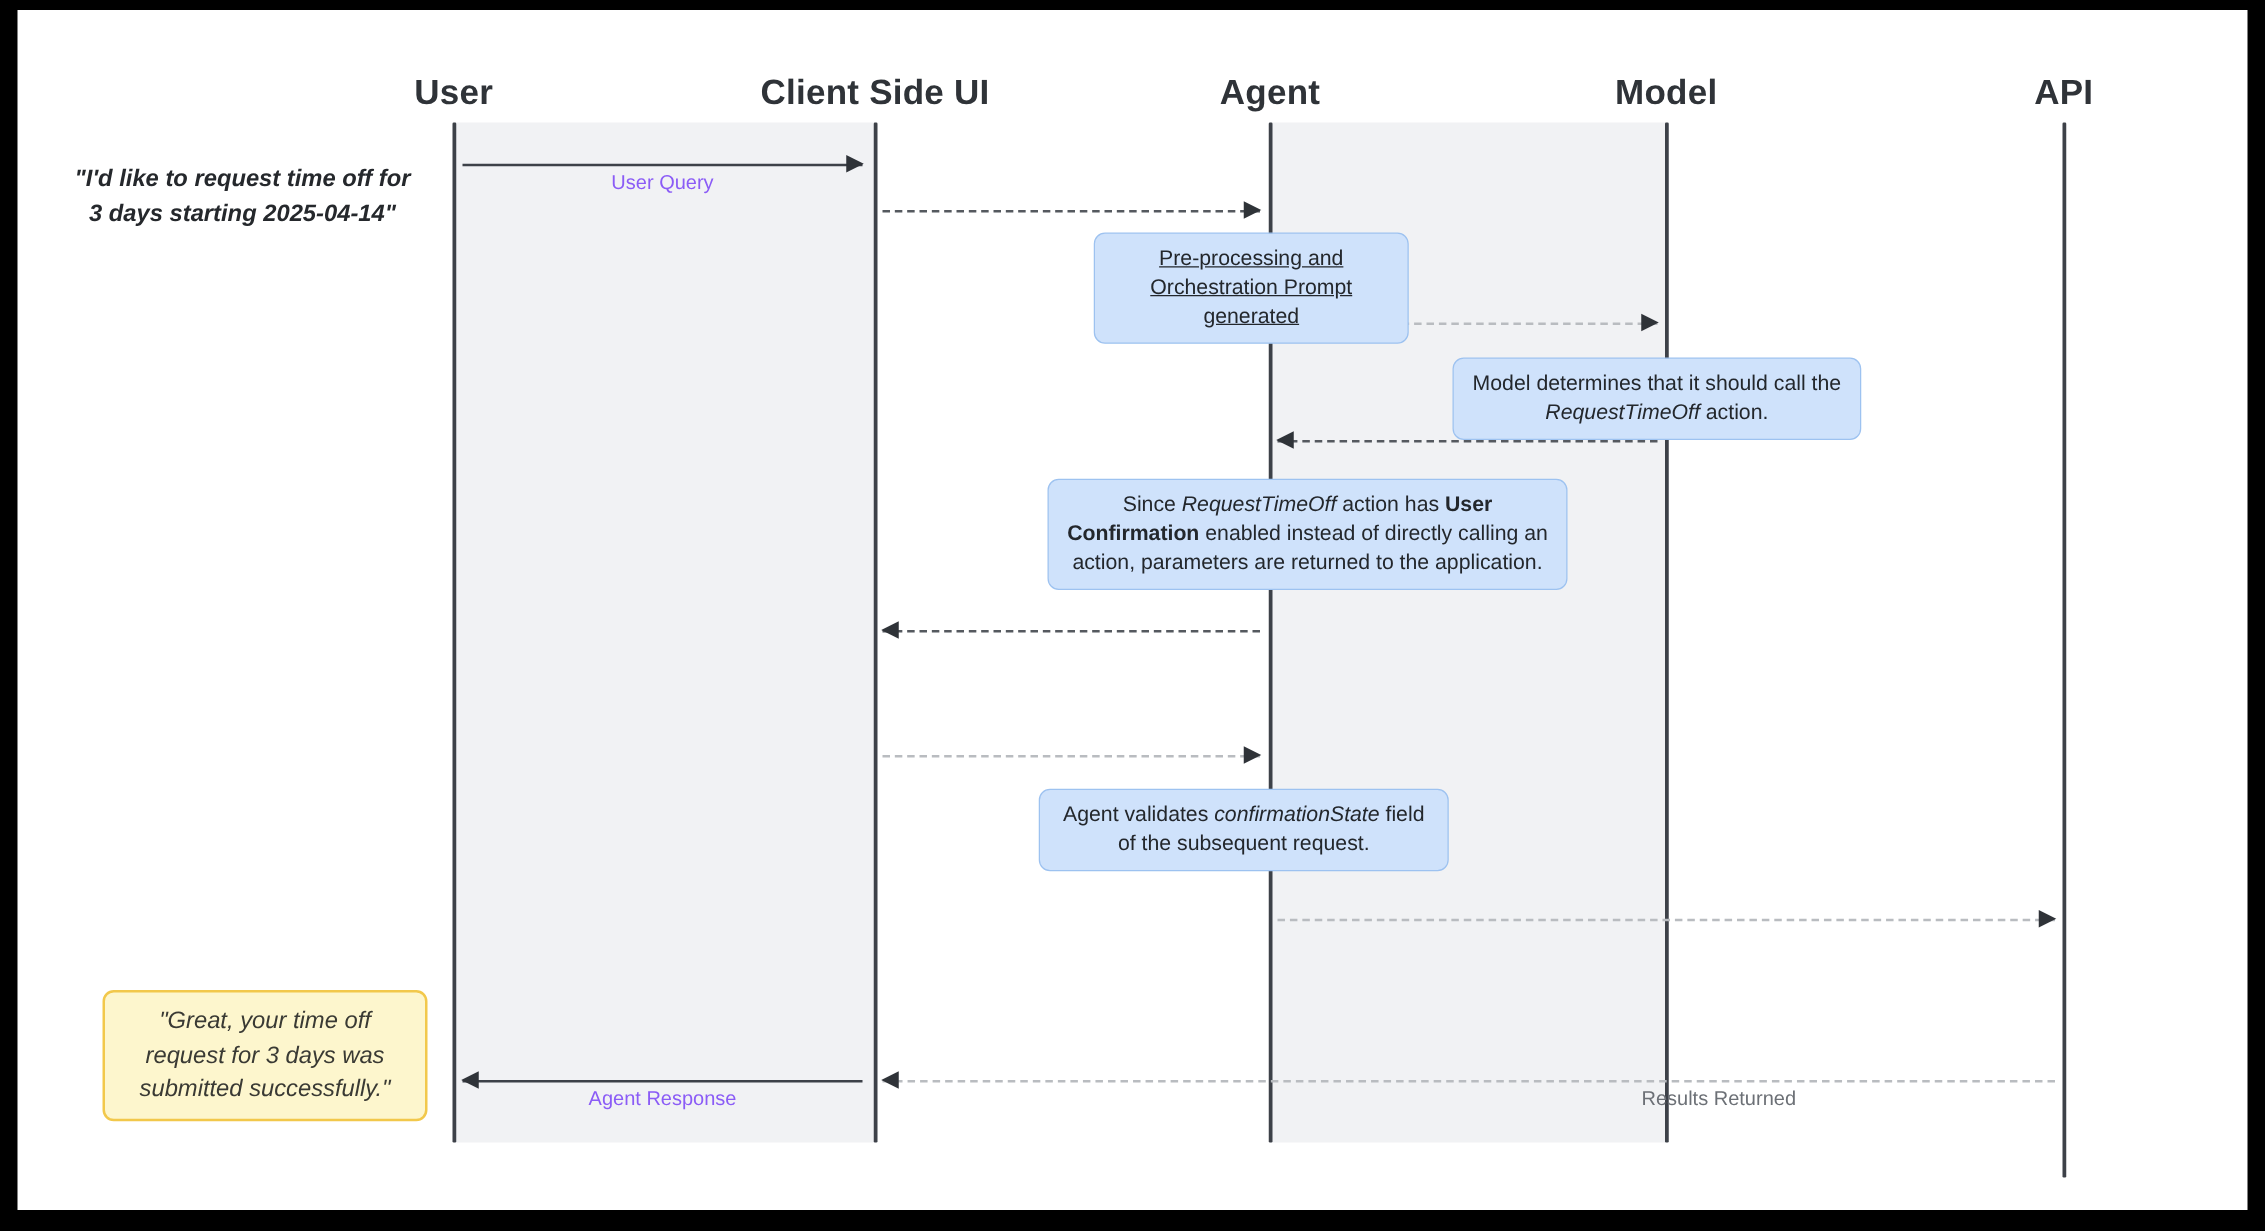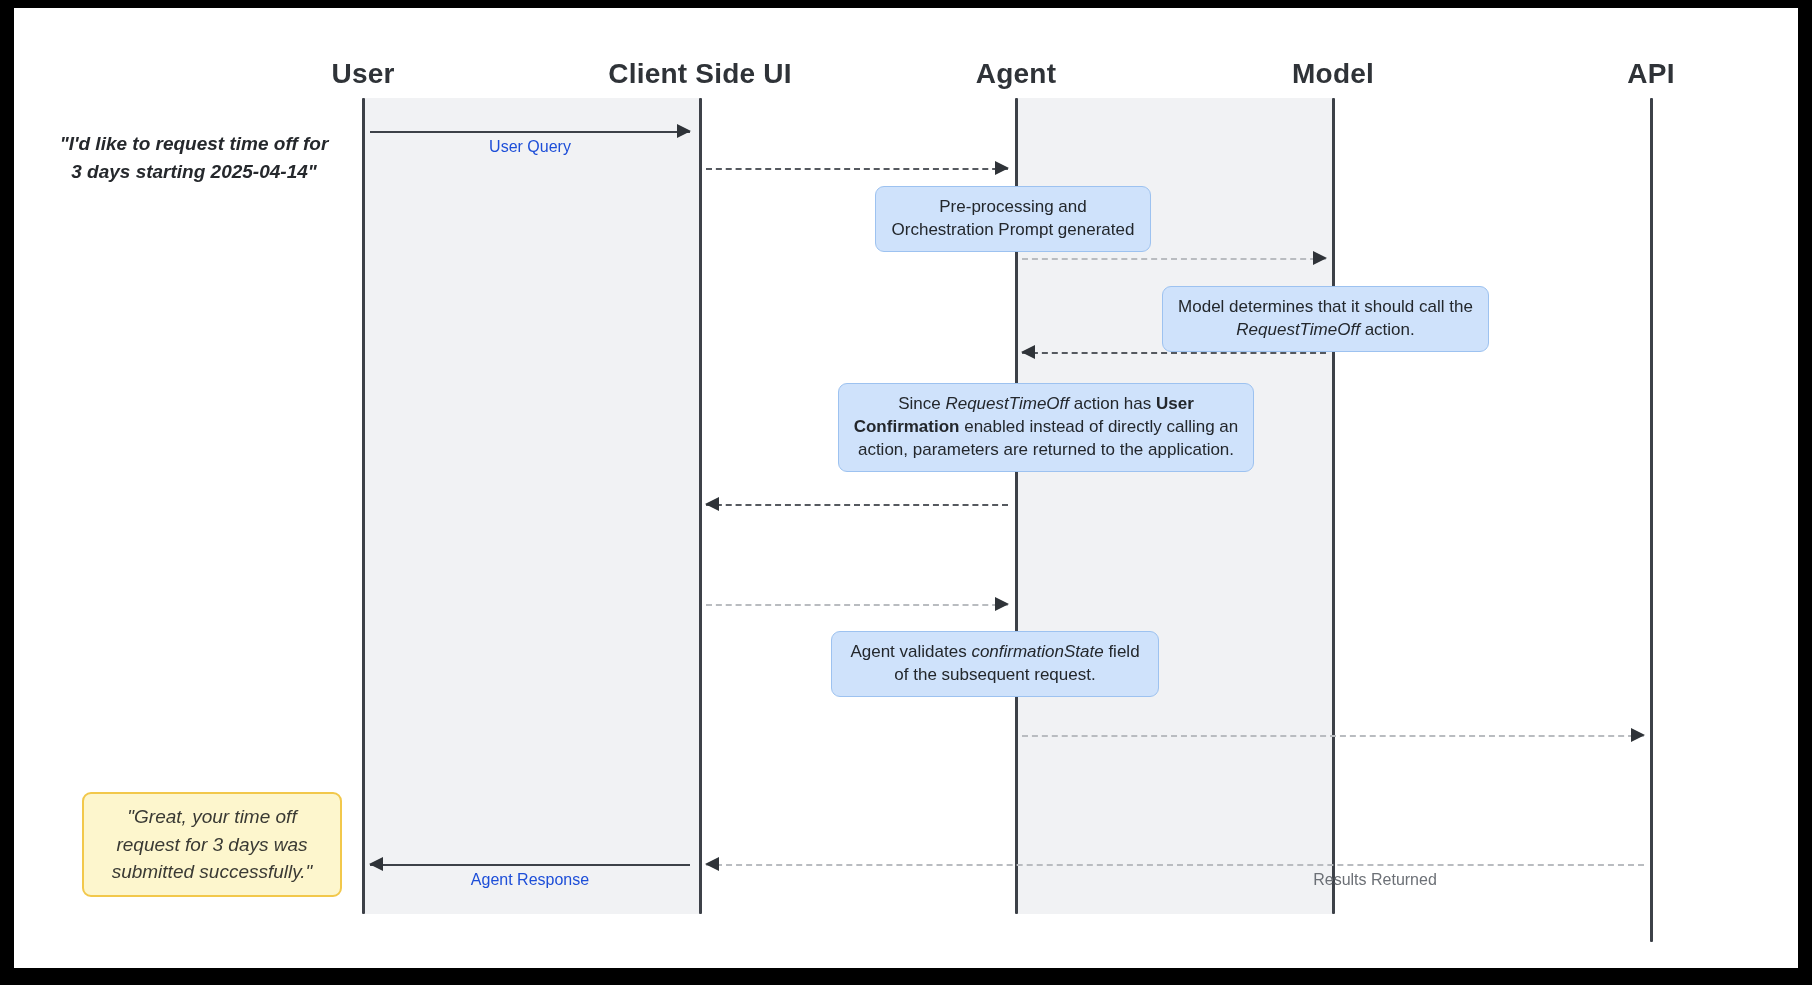--- a/index.html
+++ b/index.html
@@ -87,21 +87,21 @@
     left: -1px;
     border-right: 14px solid #2f3338;
   }
   .msg .caption {
     position: absolute;
     top: 7px;
     left: 0;
     right: 0;
     text-align: center;
     font-size: 16px;
-    color: #1d4ed8;
+    color: #8b5cf6;
     white-space: nowrap;
   }
   .msg .caption.light { color: #6c7076; }
 
   
   .note {
     position: absolute;
     box-sizing: border-box;
     border-radius: 9px;
     padding: 9px 12px;
@@ -201,21 +201,21 @@
       <div class="line"></div>
       <div class="head left"></div>
       <div class="caption light" style="left:400px; right:0;">Results Returned</div>
     </div>
 
     <div class="note plain" style="left:30px; top:113px; width:300px;">
       <div>"I'd like to request time off for</div>
       <div>3 days starting 2025-04-14"</div>
     </div>
 
-    <div class="note blue" style="left:861px; top:178px; width:276px;">
+    <div class="note blue" style="left:861px; top:178px; width:252px;text-decoration:underline;">
       <div>Pre-processing and</div>
       <div>Orchestration Prompt generated</div>
     </div>
 
     <div class="note blue" style="left:1148px; top:278px; width:327px;">
       <span>Model determines that it should call the </span><i>RequestTimeOff</i><span> action.</span>
     </div>
 
     <div class="note blue" style="left:824px; top:375px; width:416px;">
       <span>Since </span><i>RequestTimeOff</i><span> action has </span><b>User Confirmation</b><span> enabled instead of directly calling an action, parameters are returned to the application.</span>

